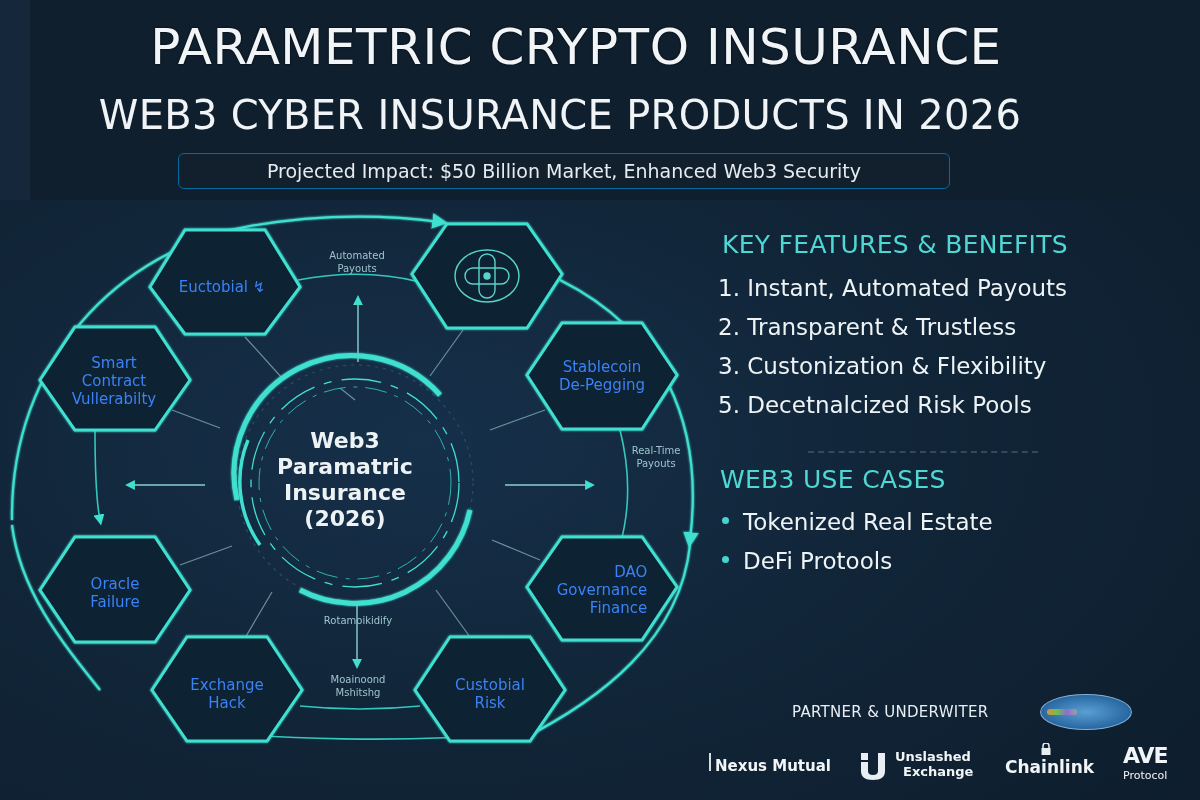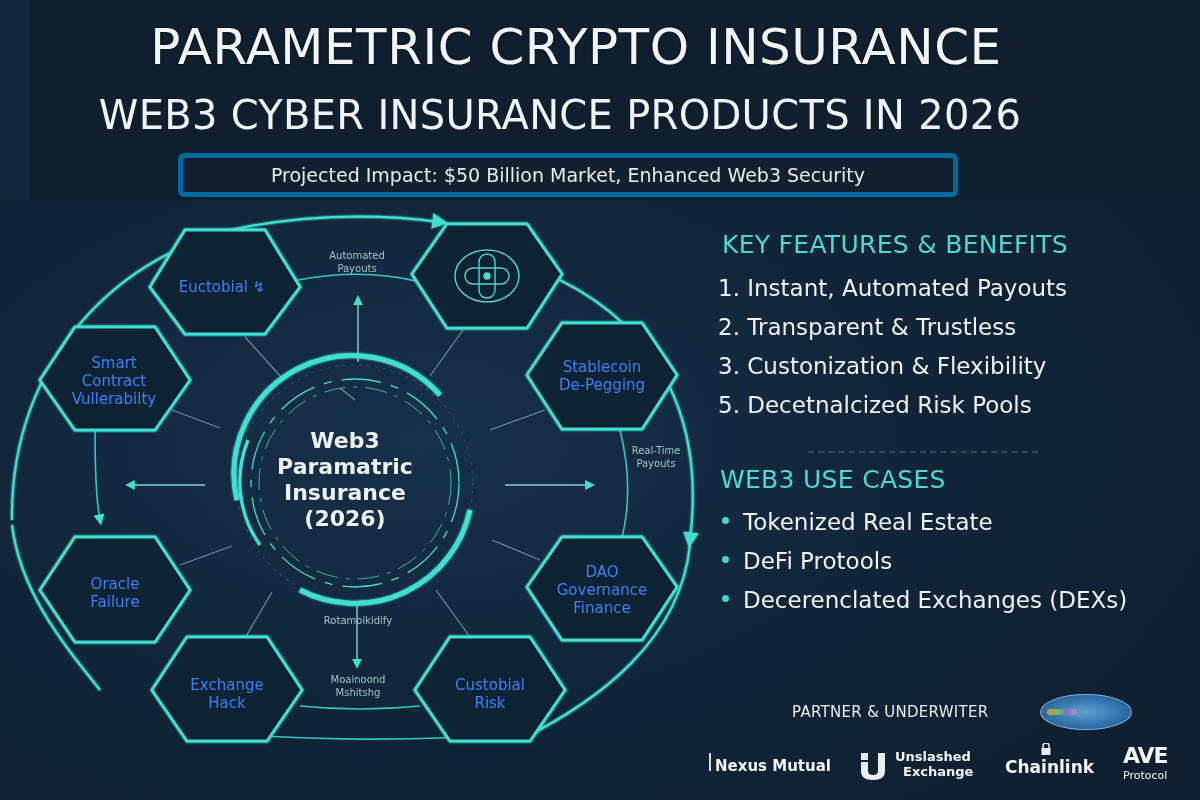--- a/index.html
+++ b/index.html
@@ -20,21 +20,21 @@
     font-family: "DejaVu Sans", sans-serif; font-size:50px; font-weight:normal;
     letter-spacing:0.5px; color:#f2f5f7;
     text-shadow: 0 0 2px #000;
   }
   .subtitle {
     position:absolute; left:80px; top:92px; width:960px; text-align:center;
     font-size:40px; color:#f0f4f6; letter-spacing:0.3px;
   }
   .impact-box {
     position:absolute; left:178px; top:153px; width:770px; height:34px;
-    border:5px solid #0369a1; border-radius:6px; background:#12202d;
+    border:1px solid #0369a1; border-radius:6px; background:#12202d;
     display:flex; align-items:center; justify-content:center;
     font-size:19px; color:#e6ecef;
   }
   svg.diagram { position:absolute; left:0; top:200px; width:710px; height:600px; }
   .hex-label {
     position:absolute; text-align:center; color:#3b82f6;
     font-size:15px; line-height:18px; transform:translate(-50%,-50%);
     white-space:nowrap;
   }
   .flow-label {
@@ -183,21 +183,21 @@
   <div>Vullerabilty</div>
 </div>
 <div class="hex-label" style="left:602px;top:376px;">
   <div>Stablecoin</div>
   <div>De-Pegging</div>
 </div>
 <div class="hex-label" style="left:115px;top:593px;">
   <div>Oracle</div>
   <div>Failure</div>
 </div>
-<div class="hex-label" style="left:602px;top:590px;">
+<div class="hex-label" style="left:602px;top:590px;text-align:right;">
   <div>DAO</div>
   <div>Governance</div>
   <div>Finance</div>
 </div>
 <div class="hex-label" style="left:227px;top:694px;">
   <div>Exchange</div>
   <div>Hack</div>
 </div>
 <div class="hex-label" style="left:490px;top:694px;">
   <div>Custobial</div>
@@ -234,21 +234,20 @@
   <li>3. Custonization &amp; Flexibility</li>
   <li>5. Decetnalcized Risk Pools</li>
 </ul>
 
 <div class="faint-rule"></div>
 
 <div class="section-title" style="left:720px;top:465px;">WEB3 USE CASES</div>
 <ul class="usecase-list" style="left:722px;top:503px;">
   <li><span class="bullet"></span><span>Tokenized Real Estate</span></li>
   <li><span class="bullet"></span><span>DeFi Protools</span></li>
-  <li><span class="bullet"></span><span>Decerenclated Exchanges (DEXs)</span></li>
 </ul>
 
 <div class="partner-title">PARTNER &amp; UNDERWITER</div>
 <div class="globe"></div>
 
 <div class="partners">
   <div class="partner p-nexus">
     <span class="bar"></span>
     <span>Nexus Mutual</span>
   </div>

